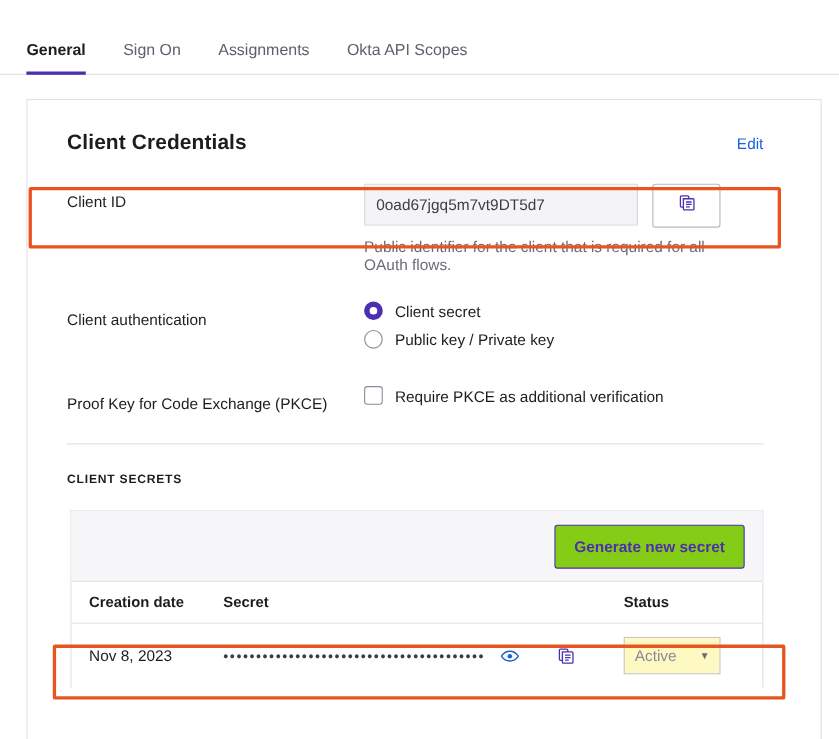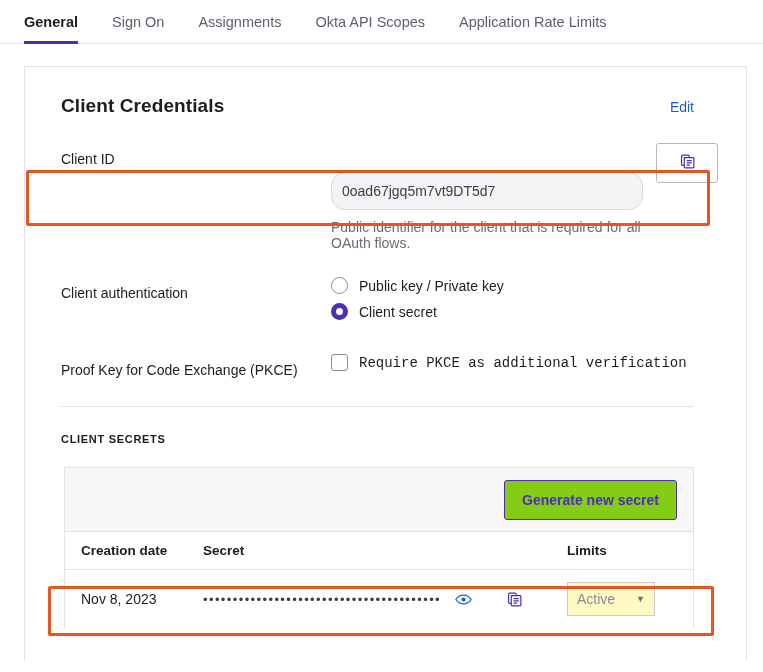--- a/index.html
+++ b/index.html
@@ -12,21 +12,21 @@
     background: #ffffff;
     font-family: "Liberation Sans", sans-serif;
     color: #1d1d21;
     overflow: hidden;
   }
 
   
   .tabbar {
     display: flex;
     align-items: flex-end;
-    height: 44px;
+    height: 68px;
     border-bottom: 1px solid #e1e1e6;
     padding-left: 24px;
     box-sizing: border-box;
     background: #fff;
   }
   .tab {
     font-size: 14.5px;
     color: #5e5e6e;
     padding: 0 0 11px 0;
     margin-right: 34px;
@@ -112,32 +112,31 @@
     width: 666px;
     height: 50px;
   }
 
   
   .input-group {
     display: flex;
     align-items: stretch;
   }
   .readonly-input {
-    width: 312px;
+    width: 249px;
     height: 38px;
     box-sizing: border-box;
     background: #f4f4f6;
     border: 1px solid #d7d7e0;
-    border-radius: 14px;
+    border-radius: 1px;
     font-size: 14px;
     color: #3c3c47;
     padding: 0 10px;
     line-height: 36px;
     font-family: "Liberation Sans", sans-serif;
-    margin-top: 29px;
   }
   .copy-btn {
     width: 60px;
     height: 38px;
     margin-left: 13px;
     border: 1px solid #b6b6c2;
     border-radius: 3px;
     background: #fff;
     display: flex;
     align-items: center;
@@ -297,21 +296,20 @@
   .caret { font-size: 9px; color: #6b6b78; }
 </style>
 </head>
 <body>
 
 <div class="tabbar">
   <div class="tab active">General</div>
   <div class="tab">Sign On</div>
   <div class="tab">Assignments</div>
   <div class="tab">Okta API Scopes</div>
-  <div class="tab">Application Rate Limits</div>
 </div>
 
 <div class="card-wrap">
   <div class="card">
 
     <div class="card-head">
       <div class="card-title">Client Credentials</div>
       <div class="edit-link">Edit</div>
     </div>
 
@@ -331,52 +329,52 @@
           </div>
         </div>
         <div class="helper">Public identifier for the client that is required for all OAuth flows.</div>
       </div>
     </div>
 
     <div class="row" style="margin-top:26px;">
       <div class="label">Client authentication</div>
       <div class="field">
         <div class="radio-line">
+          <span class="radio checked"></span>
+          <span class="radio-label">Client secret</span>
+        </div>
+        <div class="radio-line">
           <span class="radio"></span>
           <span class="radio-label">Public key / Private key</span>
-        </div>
-        <div class="radio-line">
-          <span class="radio checked"></span>
-          <span class="radio-label">Client secret</span>
         </div>
       </div>
     </div>
 
     <div class="row" style="margin-top:25px;">
       <div class="label">Proof Key for Code Exchange (PKCE)</div>
       <div class="field">
-        <div class="radio-line" style="margin-bottom:0;font-family:Liberation Mono, monospace;">
+        <div class="radio-line" style="margin-bottom:0;">
           <span class="checkbox"></span>
           <span class="radio-label">Require PKCE as additional verification</span>
         </div>
       </div>
     </div>
 
     <div class="divider"></div>
 
     <div class="section-title">CLIENT SECRETS</div>
 
     <div class="secrets-box">
       <div class="secrets-toolbar">
         <div class="btn-primary-outline">Generate new secret</div>
       </div>
       <div class="thead">
         <div class="th-date">Creation date</div>
         <div class="th-secret">Secret</div>
-        <div class="th-status">Limits</div>
+        <div class="th-status">Status</div>
       </div>
       <div class="trow">
         <div class="td-date">Nov 8, 2023</div>
         <div class="td-secret">
           <span class="dots">••••••••••••••••••••••••••••••••••••••••</span>
           <span class="eye-btn">
             <svg width="17" height="13" viewBox="0 0 20 14" fill="none" stroke="#1662dd" stroke-width="1.5">
               <path d="M1 7s3.3-5.2 9-5.2S19 7 19 7s-3.3 5.2-9 5.2S1 7 1 7z"></path>
               <circle cx="10" cy="7" r="2.4" fill="#1662dd" stroke="none"></circle>
             </svg>

